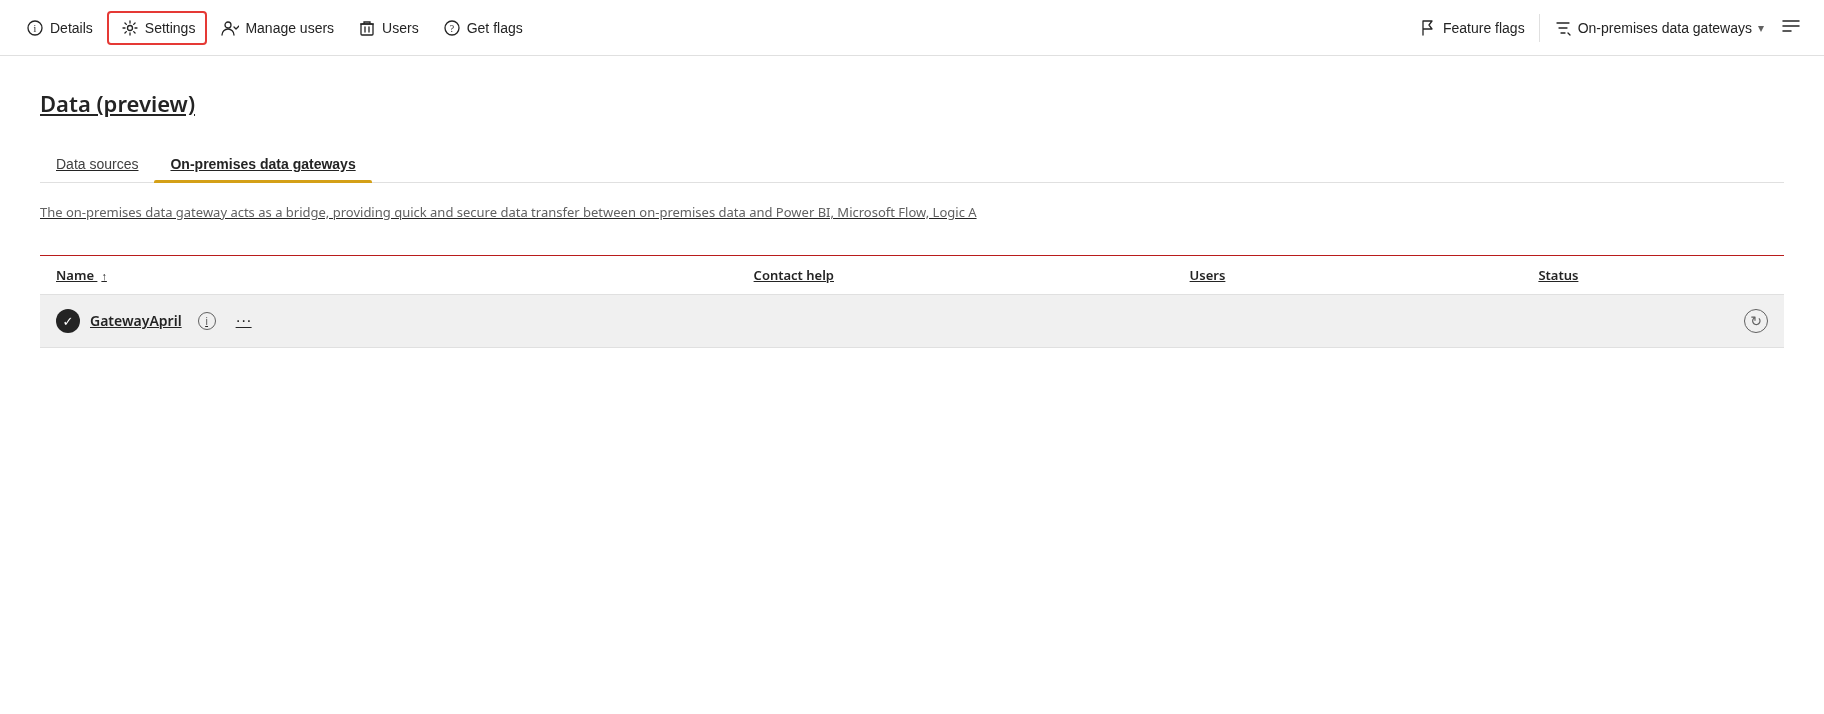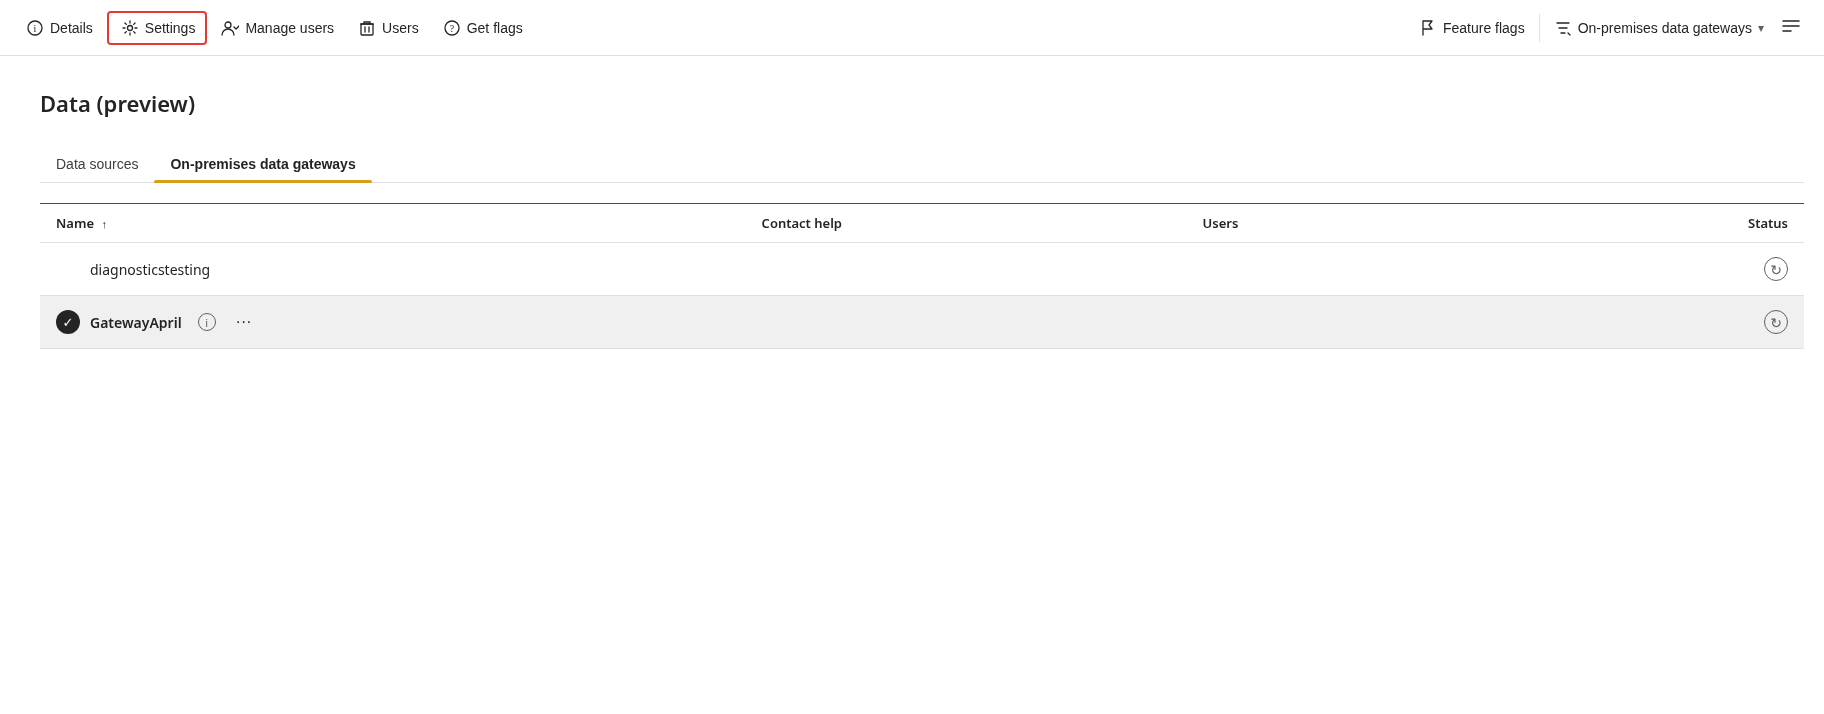--- a/index.html
+++ b/index.html
@@ -71,21 +71,22 @@
       border: none;
       background: transparent;
       cursor: pointer;
       font-size: 14px;
       color: #242424;
       border-radius: 4px;
     }
 
     
     .page-content {
-      padding: 32px 20px 0 40px;
+      padding: 32px 40px 0 40px;
+      text-decoration: underline;
     }
 
     .page-title {
       font-size: 22px;
       font-weight: 600;
       margin-bottom: 28px;
     }
 
     
     .tabs {
@@ -143,21 +144,21 @@
       text-align: left;
       padding: 10px 16px;
       font-weight: 600;
       font-size: 13px;
       color: #242424;
       background: #fff;
     }
     .data-table th.col-name { width: 40%; }
     .data-table th.col-contact { width: 25%; }
     .data-table th.col-users { width: 20%; }
-    .data-table th.col-status { width: 15%; text-align: right; }
+    .data-table th.col-status { width: 15%; text-align: left; }
 
     .data-table tbody tr {
       border-bottom: 1px solid #e0e0e0;
     }
     .data-table tbody tr.selected {
       background: #f0f0f0;
     }
     .data-table td {
       padding: 14px 16px;
       font-size: 14px;
@@ -340,48 +341,36 @@
 
   <div class="tabs">
     <button class="tab">
       <span>Data sources</span>
     </button>
     <button class="tab active">
       <span>On-premises data gateways</span>
     </button>
   </div>
 
+  <p class="description">The on-premises data gateway acts as a bridge, providing quick and secure data transfer between on-premises data and Power BI, Microsoft Flow, Logic A</p>
 
   <table class="data-table">
     <thead>
       <tr>
         <th class="col-name">
           <span>Name</span>
           <span class="sort-arrow">↑</span>
         </th>
         <th class="col-contact">Contact help</th>
         <th class="col-users">Users</th>
         <th class="col-status">Status</th>
       </tr>
     </thead>
     <tbody>
 
-      <tr>
-        <td>
-          <div class="row-name-cell">
-            <div class="check-placeholder"></div>
-            <span>diagnosticstesting</span>
-          </div>
-        </td>
-        <td></td>
-        <td></td>
-        <td class="col-status">
-          <span class="status-icon">↻</span>
-        </td>
-      </tr>
 
       <tr class="selected">
         <td>
           <div class="row-name-cell">
             <div class="check-circle">✓</div>
             <span style="font-weight:600;">GatewayApril</span>
             <span class="info-icon-small">i</span>
             <button class="ellipsis-btn">···</button>
           </div>
         </td>

